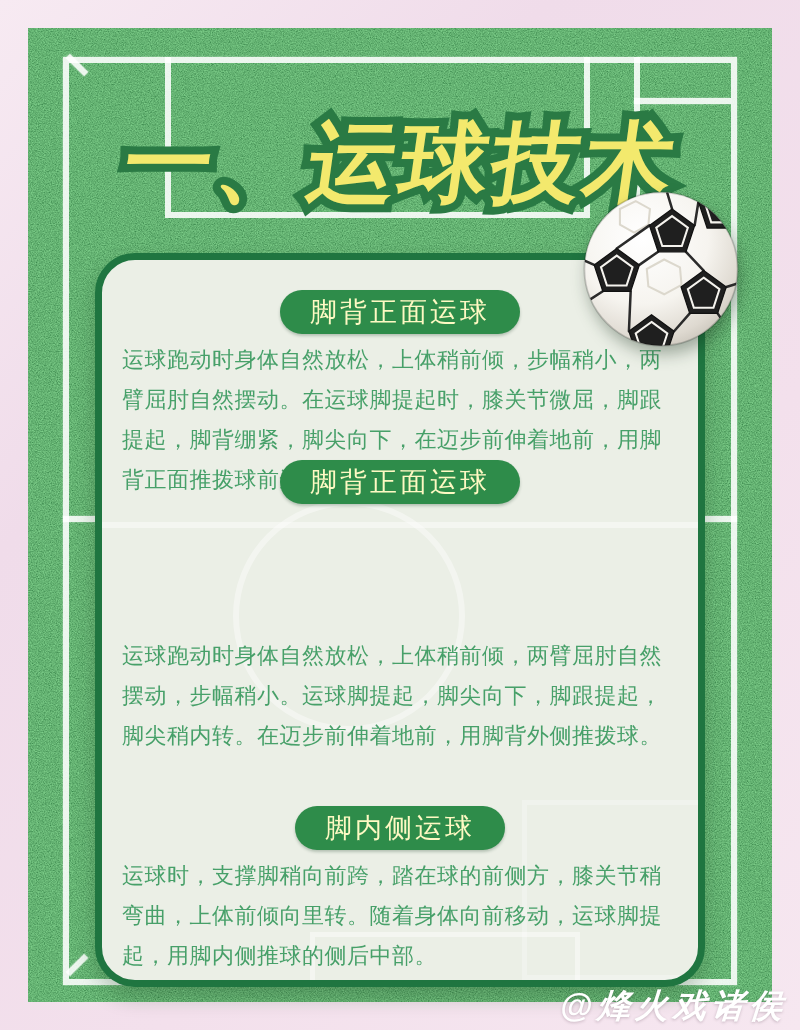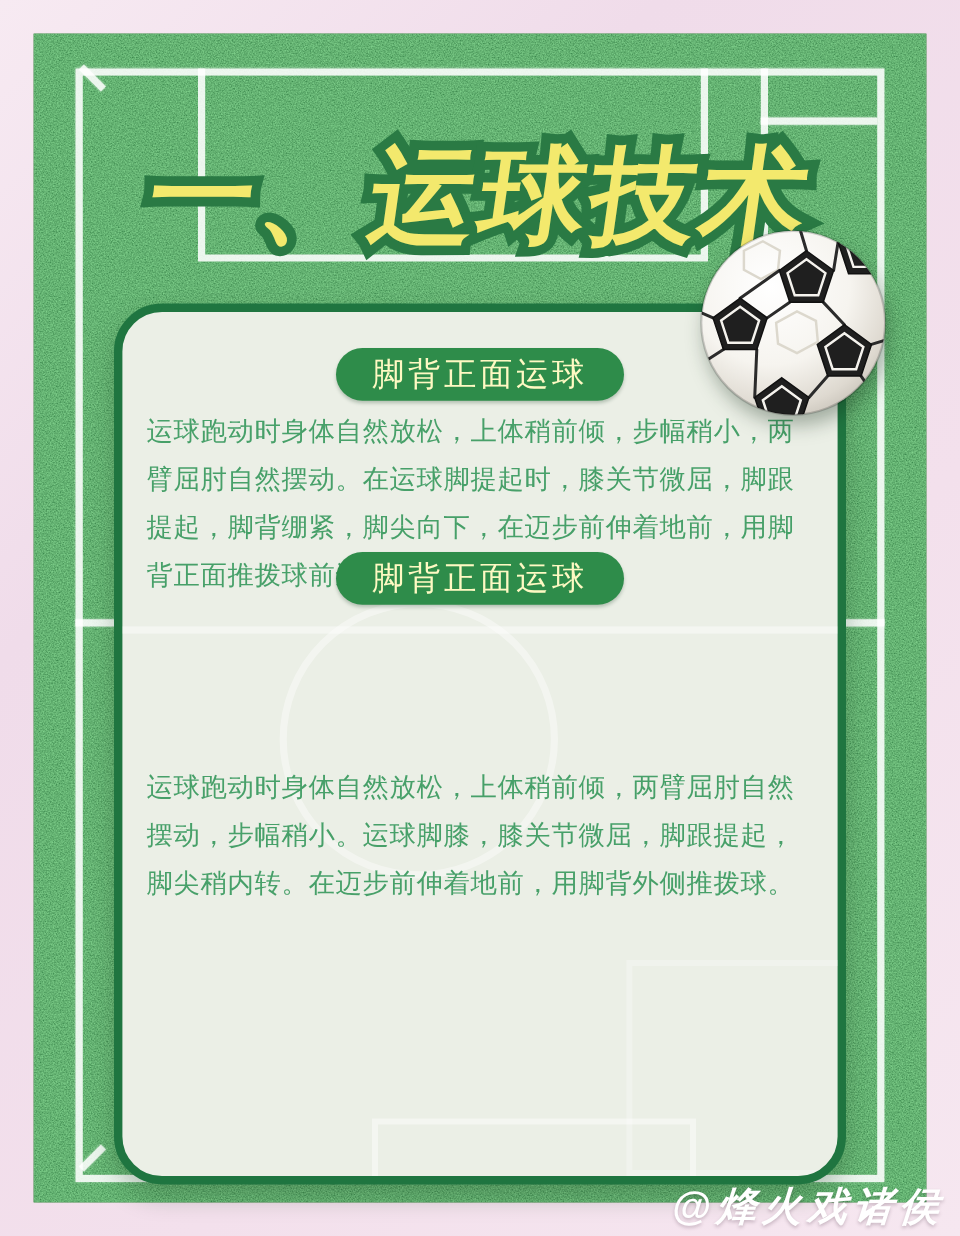--- a/index.html
+++ b/index.html
@@ -136,24 +136,26 @@
       <section class="sec">
         <span class="pill"><span>脚背正面运球</span></span>
         <p>运球跑动时身体自然放松，上体稍前倾，步幅稍小，两臂屈肘自然摆动。在运球脚提起时，膝关节微屈，脚跟提起，脚背绷紧，脚尖向下，在迈步前伸着地前，用脚背正面推拨球前进。</p>
       </section>
 
       <section class="sec">
         <span class="pill"><span>脚背正面运球</span></span>
       </section>
 
       <section class="sec">
-        <p>运球跑动时身体自然放松，上体稍前倾，两臂屈肘自然摆动，步幅稍小。运球脚膝，膝关节微屈，脚跟提起，脚尖稍内转。在迈步前伸着地前，用脚背外侧推拨球。</p>
-      </section>
-
-      <section class="sec">
+        <p>运球跑动时身体自然放松，上体稍前倾，两臂屈肘自然摆动，步幅稍小。运球脚提起，脚尖向下，脚跟提起，脚尖稍内转。在迈步前伸着地前，用脚背外侧推拨球。</p>
+      </section>
+
+      <section class="sec">
+        <span class="pill"><span>脚内侧运球</span></span>
+        <p>运球时，支撑脚稍向前跨，踏在球的前侧方，膝关节稍弯曲，上体前倾向里转。随着身体向前移动，运球脚提起，用脚内侧推球的侧后中部。</p>
       </section>
     </div>
   </div>
 
   <svg class="ball" viewBox="0 0 100 100" xmlns="http://www.w3.org/2000/svg">
     <defs>
       <radialGradient id="ballG" cx="38%" cy="30%" r="78%">
         <stop offset="0%" stop-color="#ffffff"></stop>
         <stop offset="55%" stop-color="#f6f4ef"></stop>
         <stop offset="85%" stop-color="#ded9d0"></stop>

